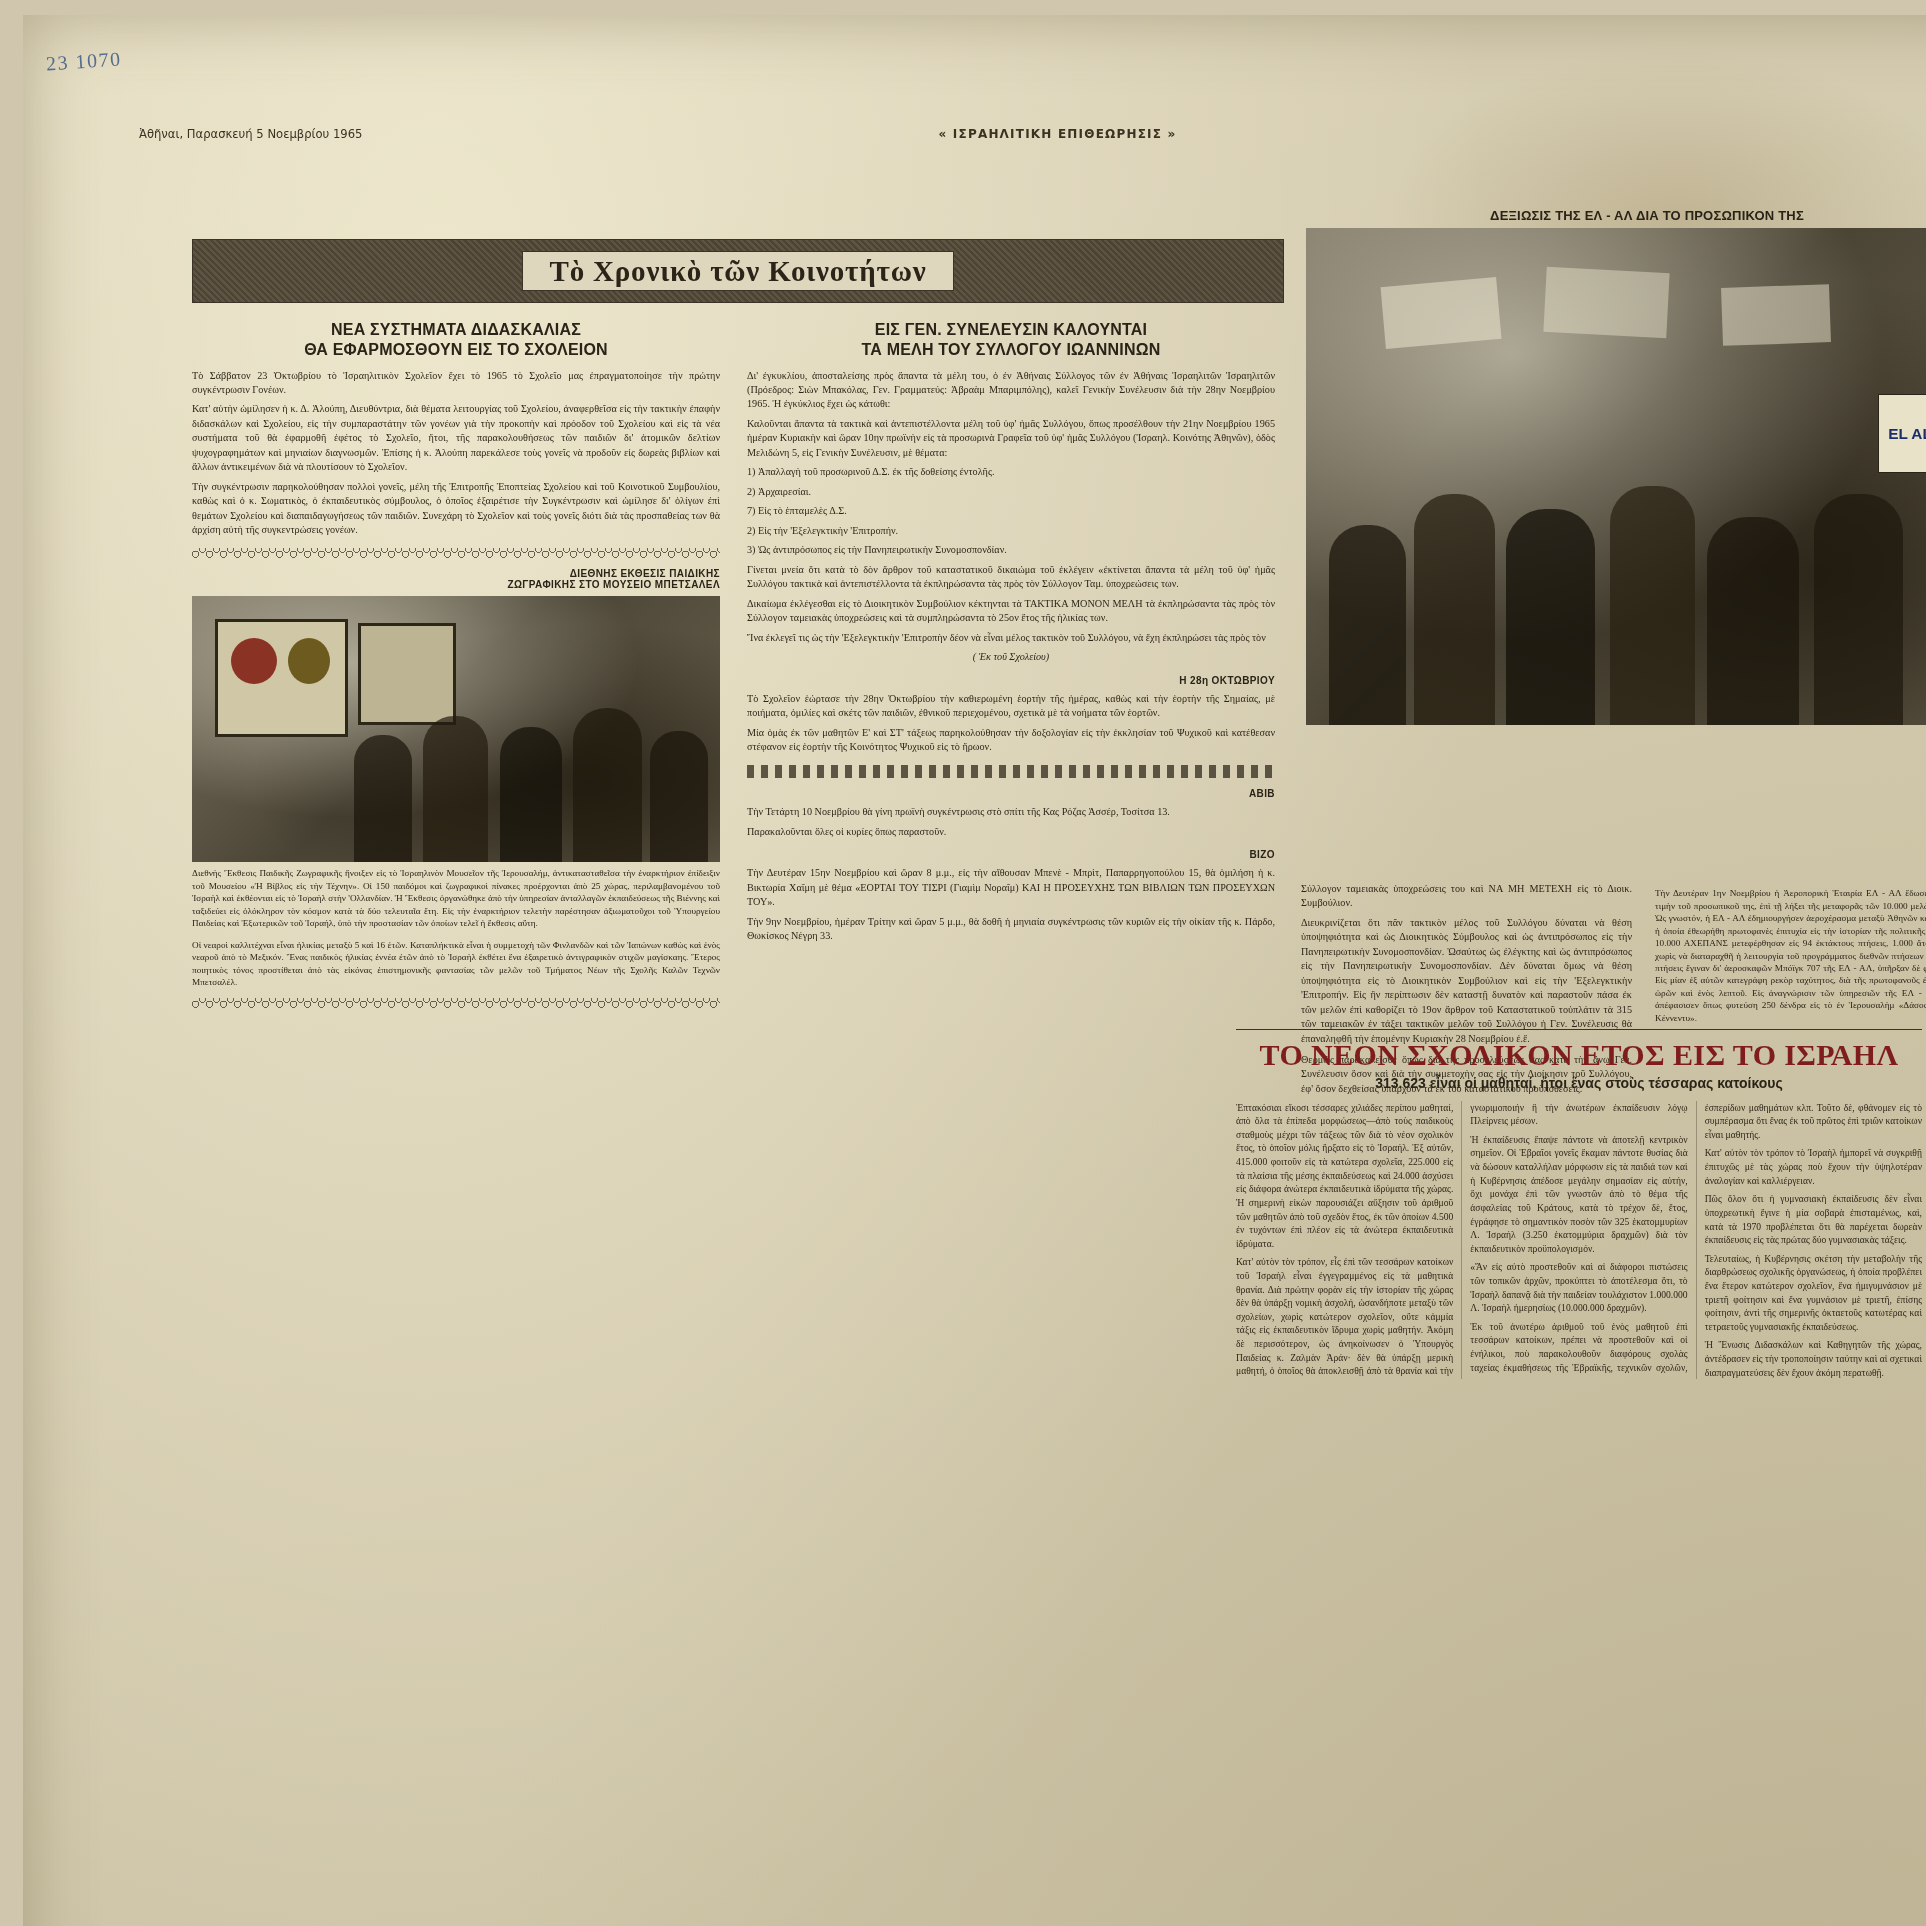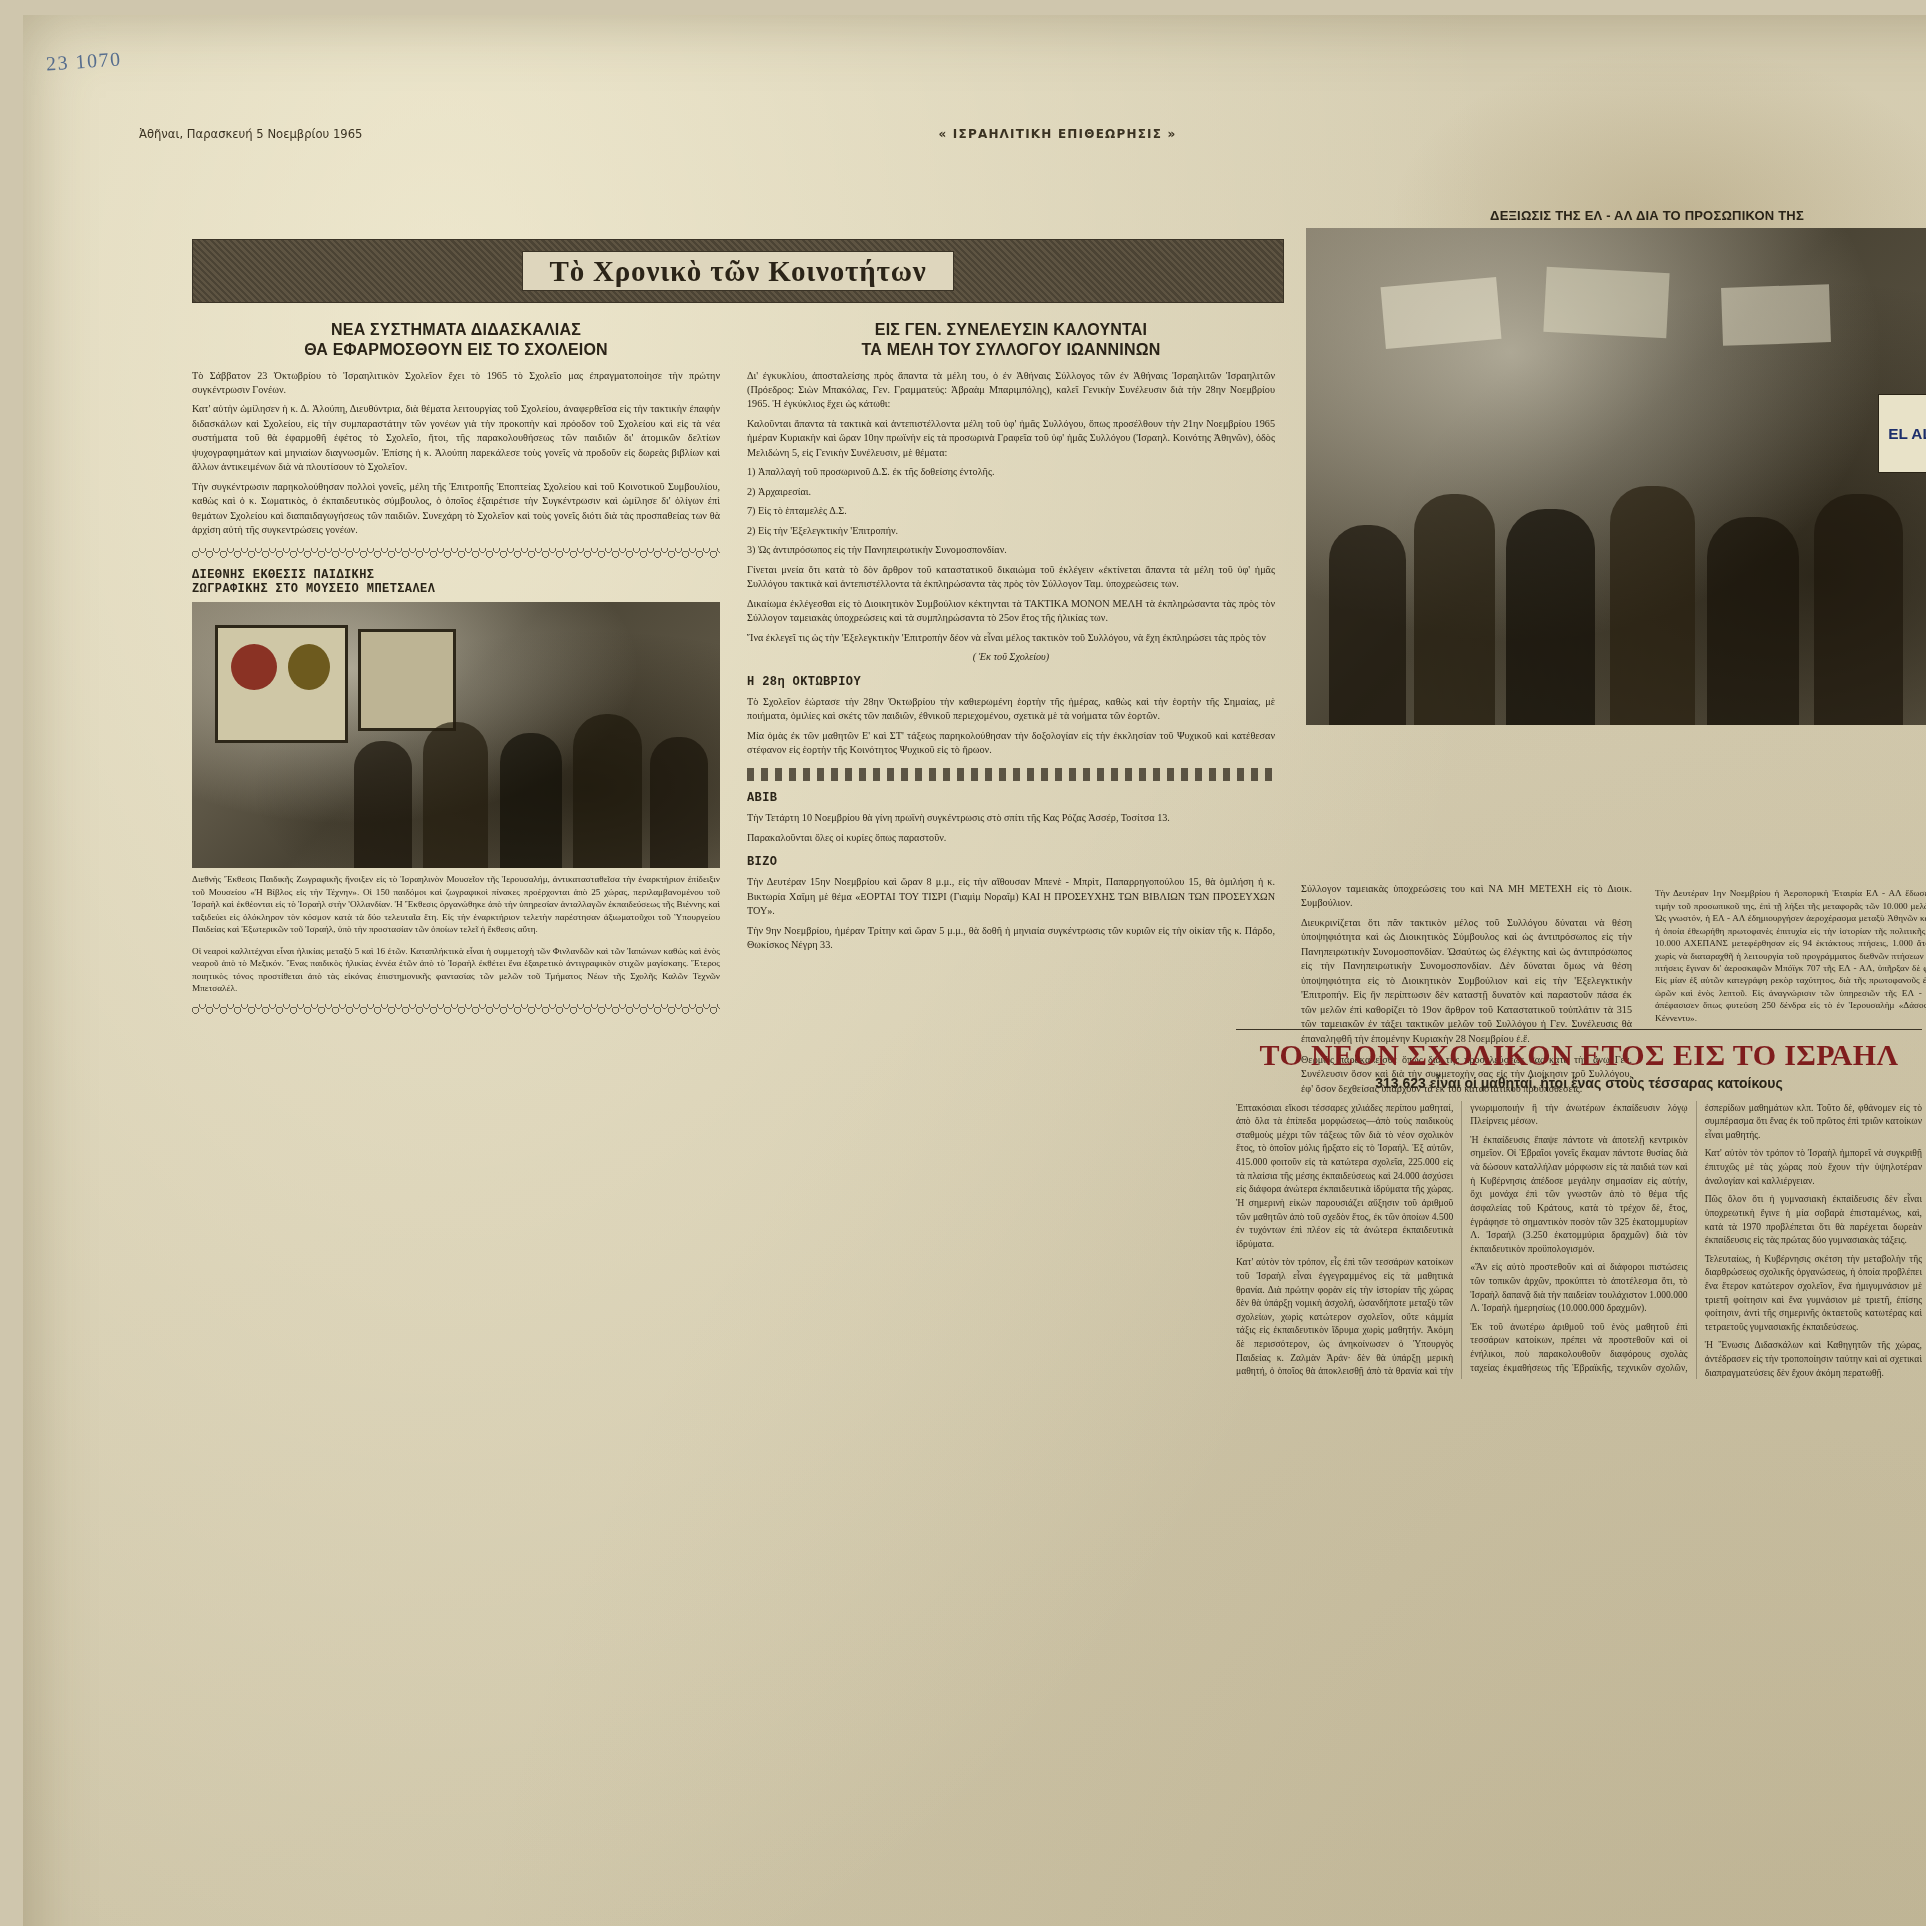--- a/index.html
+++ b/index.html
@@ -112,24 +112,24 @@
     font-family: "Liberation Sans", sans-serif;
     font-weight: bold;
     font-size: 16px;
     text-align: center;
     line-height: 1.25;
     margin: 0 0 8.5px 0;
     color: #2a2317;
     letter-spacing: 0.2px;
   }
   h3.sub {
-    font-family: Liberation Mono, monospace;
-    font-weight: bold;
-    font-size: 12px;
-    text-align: left;
+    font-family: Liberation Sans, sans-serif;
+    font-weight: bold;
+    font-size: 10px;
+    text-align: right;
     margin: 10px 0 6.2px 0;
     letter-spacing: 0.4px;
   }
   p.body {
     font-family: "Liberation Serif", serif;
     font-size: 10.2px;
     line-height: 1.42;
     text-align: justify;
     margin: 0 0 5px 0;
     color: #2e2719;

